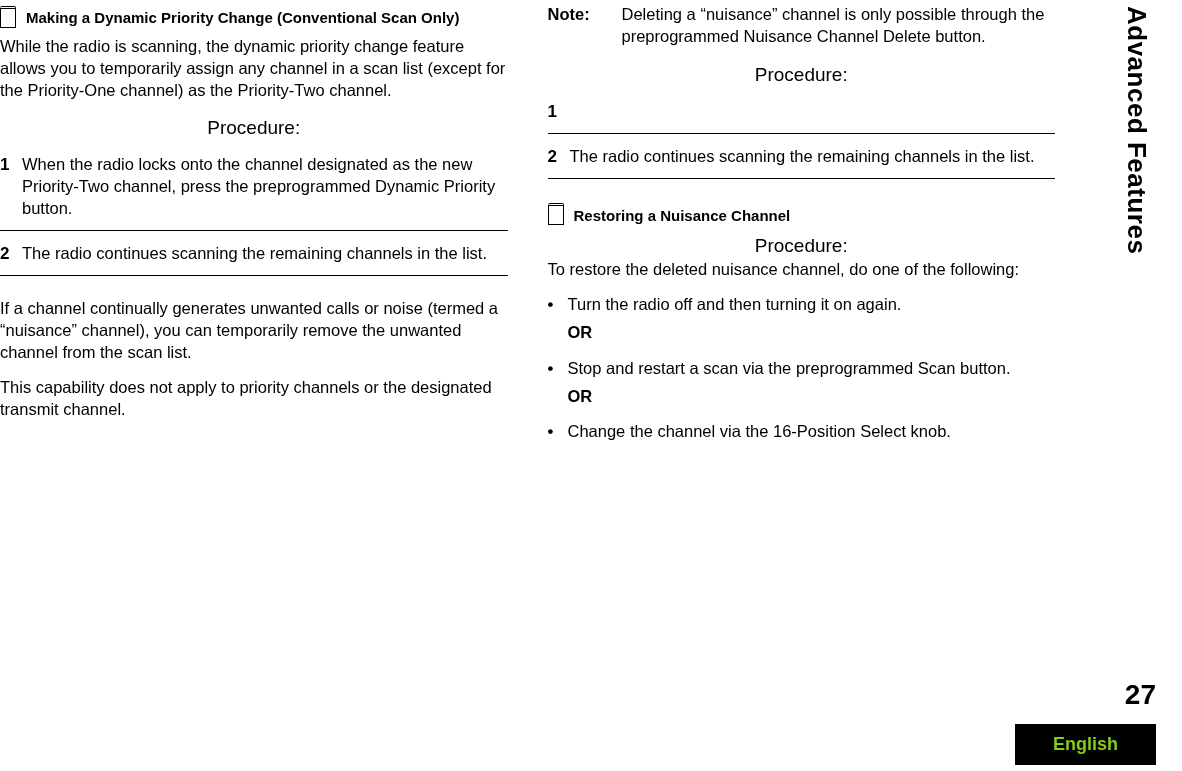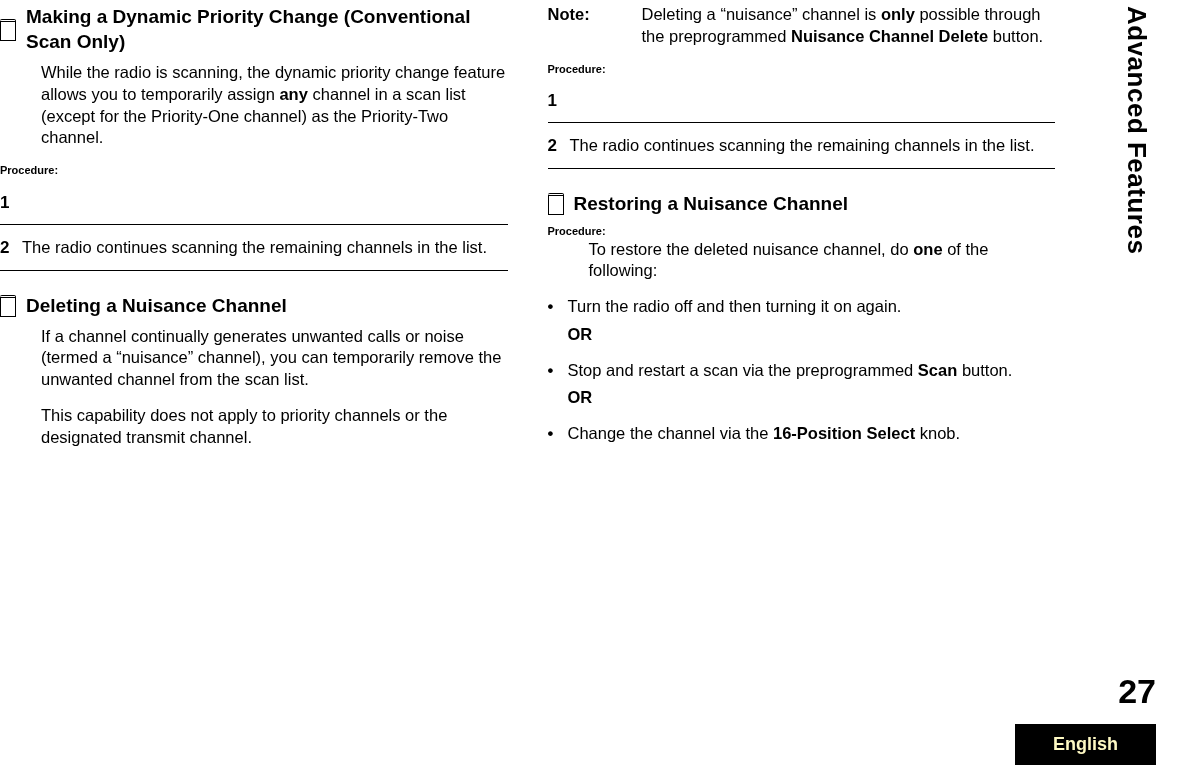--- a/index.html
+++ b/index.html
@@ -24,44 +24,45 @@
     padding: 0 0 0 0;
     width: 1055px;
     column-gap: 40px;
   }
   .col {
     flex: 1 1 0;
     padding-top: 4px;
     font-size: 16.5px;
     line-height: 1.32;
   }
-  .col p { margin: 0 0 14px 0; padding-left: 41px; }
+  .col p { margin: 0 0 14px 0; }
   .section-title {
     font-weight: bold;
-    font-size: 19px;
-    display: flex;
-    align-items: center;
+    font-size: 15px;
+    display: flex;
+    align-items: flex-end;
     margin: 0 0 8px 0;
   }
   .section-icon {
     display: inline-block;
     width: 14px;
     height: 18px;
     border: 1.5px solid #000;
     border-top: 3px double #000;
     border-radius: 2px 2px 0 0;
     margin-right: 10px;
     margin-top: 2px;
     flex-shrink: 0;
   }
   .section-title .title-text { padding-left: 0; }
   .proc-label {
-    font-weight: bold;
+    font-weight: normal;
     margin: 6px 0 6px 0;
-    font-size: 11px;
+    font-size: 19px;
+    text-align: center;
   }
   .step {
     display: flex;
     align-items: flex-start;
     border-bottom: 1px solid #000;
     padding: 8px 0 10px 0;
     margin: 0 0 4px 0;
   }
   .step:last-of-type { }
   .step-num {
@@ -71,39 +72,39 @@
     font-size: 17px;
   }
   .step-txt { flex: 1; }
   .note-row {
     display: flex;
     align-items: flex-start;
     margin-bottom: 14px;
   }
   .note-label {
     font-weight: bold;
-    width: 94px;
+    width: 74px;
     flex-shrink: 0;
   }
   .note-txt { flex: 1; }
   .bullet-item {
     display: flex;
     align-items: flex-start;
     margin: 6px 0 4px 0;
   }
   .bullet-dot {
     width: 20px;
     flex-shrink: 0;
     font-weight: bold;
   }
   .or {
     font-weight: bold;
     margin: 6px 0 14px 20px;
   }
-  b { font-weight: bold; }
+  b { font-weight: normal; }
 
   
   .side-tab {
     position: absolute;
     right: 26px;
     top: 6px;
     height: 330px;
     width: 40px;
     display: flex;
     align-items: flex-start;
@@ -112,29 +113,29 @@
   .side-tab .vtext {
     writing-mode: vertical-rl;
     font-size: 26px;
     font-weight: bold;
     letter-spacing: 0.5px;
   }
   .page-num {
     position: absolute;
     right: 26px;
     bottom: 60px;
-    font-size: 34px;
+    font-size: 28px;
     font-weight: bold;
   }
   .footer-bar {
     position: absolute;
     right: 26px;
     bottom: 6px;
     background: #000;
-    color: #fef9c3;
+    color: #84cc16;
     font-weight: bold;
     font-size: 18px;
     padding: 10px 38px;
   }
 </style>
 </head>
 <body>
 
 <div class="page">
 
@@ -149,33 +150,32 @@
 
       <p>
         <span>While the radio is scanning, the dynamic priority change feature allows you to temporarily assign </span><b>any</b><span> channel in a scan list (except for the Priority-One channel) as the Priority-Two channel.</span>
       </p>
 
 
       <div class="proc-label">Procedure:</div>
 
       <div class="step">
         <div class="step-num">1</div>
+        <div class="step-txt">
+          <span>When the radio locks onto the channel designated as the new Priority-Two channel, press the preprogrammed </span><b>Dynamic Priority</b><span> button.</span>
+        </div>
       </div>
 
       <div class="step">
         <div class="step-num">2</div>
         <div class="step-txt">The radio continues scanning the remaining channels in the list.</div>
       </div>
 
       <div style="height:18px"></div>
 
-      <div class="section-title">
-        <span class="section-icon"></span>
-        <span class="title-text">Deleting a Nuisance Channel</span>
-      </div>
 
       <p>If a channel continually generates unwanted calls or noise (termed a “nuisance” channel), you can temporarily remove the unwanted channel from the scan list.</p>
       <p>This capability does not apply to priority channels or the designated transmit channel.</p>
 
     </div>
 
     <div class="col">
 
       <div class="note-row">
         <div class="note-label">Note:</div>

